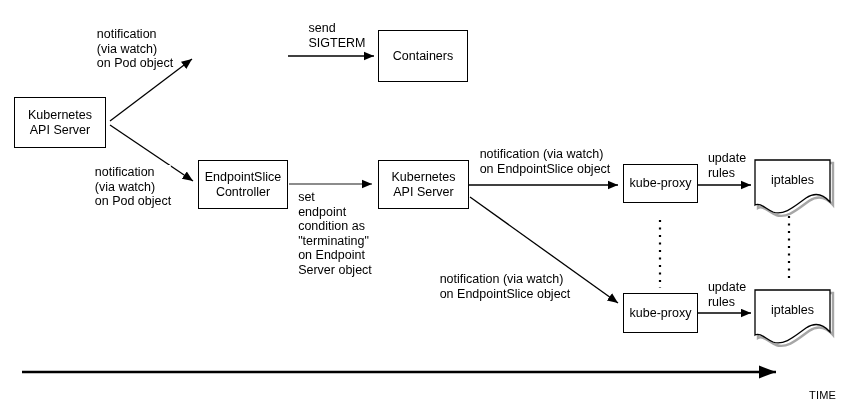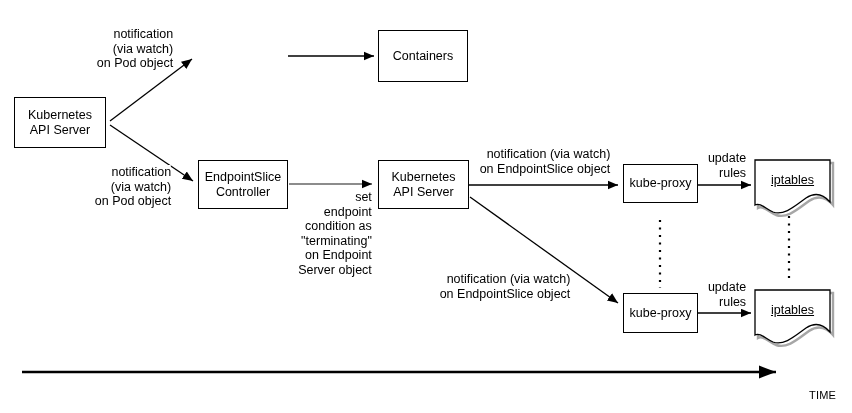--- a/index.html
+++ b/index.html
@@ -28,26 +28,25 @@
   }
   .doc-label {
     position: absolute;
     display: flex;
     align-items: center;
     justify-content: center;
     text-align: center;
     font-size: 12.5px;
     line-height: 15px;
     background: transparent;
-    text-decoration: underline;
   }
   .edge-label {
     position: absolute;
     transform: translateX(-50%);
-    text-align: right;
+    text-align: left;
     font-size: 12.5px;
     line-height: 14.6px;
     white-space: pre-line;
     background: #ffffff;
   }
   .time-label {
     position: absolute;
     font-size: 11px;
     letter-spacing: 0.2px;
   }
@@ -115,20 +114,22 @@
   <div class="doc-label" style="left:755px; top:162px; width:75px; height:36px;">iptables</div>
 
   <div class="node" style="left:623px; top:293px; width:75px; height:40px;">kube-proxy</div>
 
   <div class="doc-label" style="left:755px; top:292px; width:75px; height:36px;">iptables</div>
 
   <div class="edge-label" style="left:135px; top:27px;">notification
 (via watch)
 on Pod object</div>
 
+  <div class="edge-label" style="left:337px; top:21px;">send
+SIGTERM</div>
 
   <div class="edge-label" style="left:133px; top:165px;">notification
 (via watch)
 on Pod object</div>
 
   <div class="edge-label" style="left:335px; top:190px;">set
 endpoint
 condition as
 "terminating"
 on Endpoint

